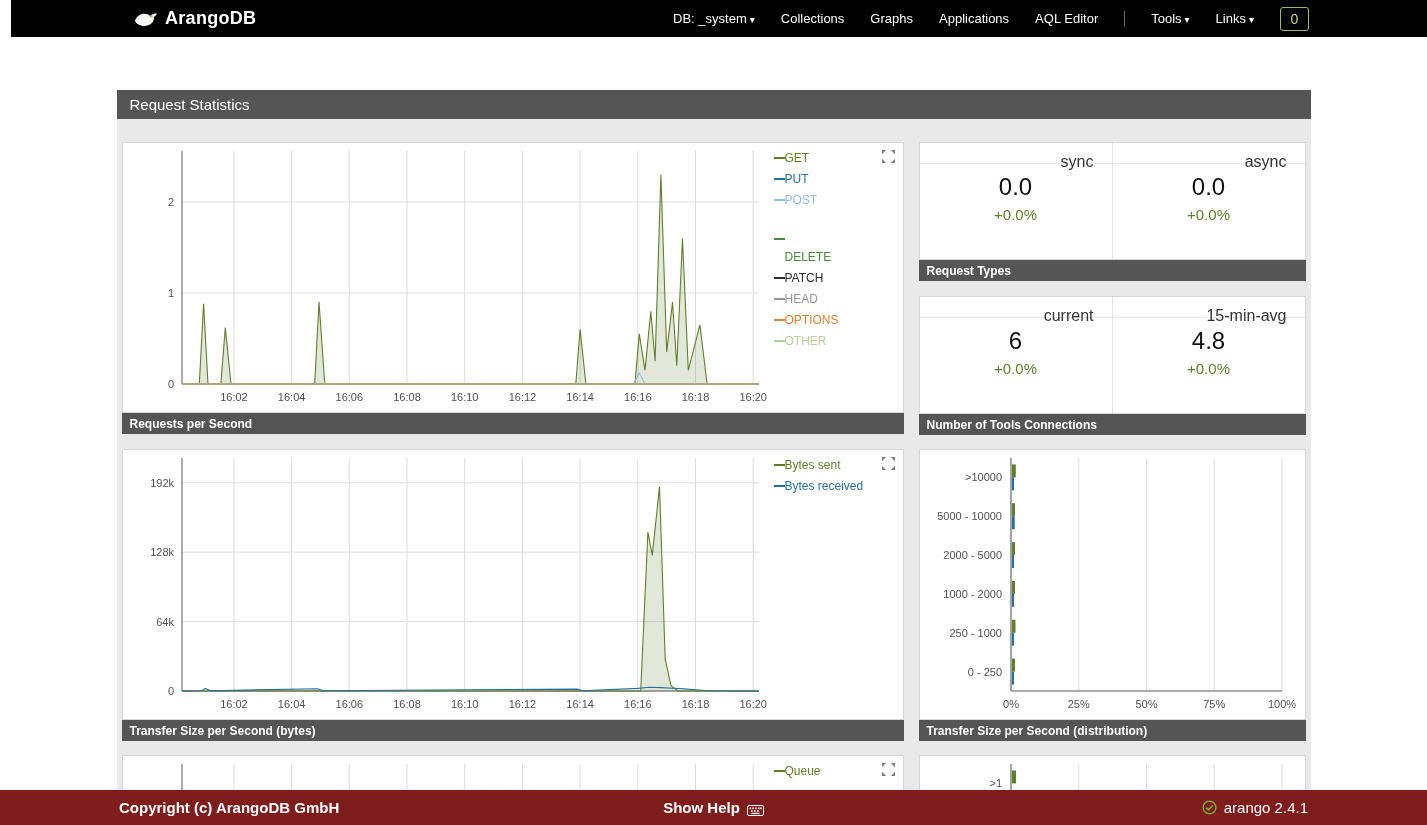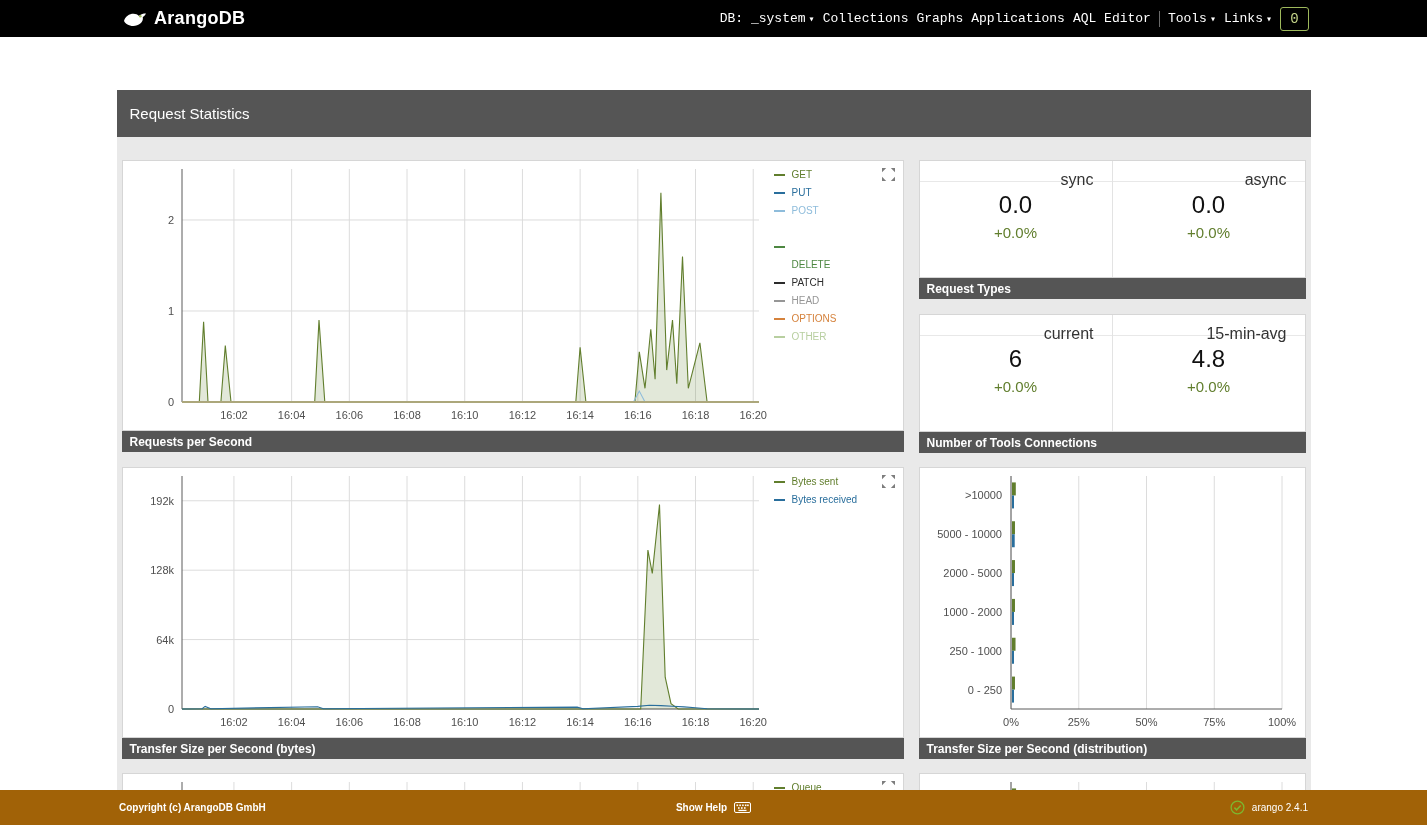--- a/index.html
+++ b/index.html
@@ -1,76 +1,76 @@
 <!DOCTYPE html>
 <html><head>
 <meta charset="utf-8">
 <style>
   * { margin:0; padding:0; box-sizing:border-box; }
   html,body { width:1427px; height:825px; overflow:hidden; background:#fff;
     font-family:"Liberation Sans", sans-serif; }
 
   
   .navbar { height:37px; background:#000; display:flex; align-items:center;
-    padding:0 118px 0 122px; color:#fff; }
+    padding:0 118px 0 122px; color:#fff;margin-left:11px; }
   .brand { display:flex; align-items:center; gap:6px; }
   .brand-text { font-size:18px; font-weight:bold; letter-spacing:.3px; }
-  .nav-menu { margin-left:auto; display:flex; align-items:center; gap:8px; font-size:13px;font-family:Liberation Mono, monospace; }
+  .nav-menu { margin-left:auto; display:flex; align-items:center; gap:26px; font-size:13px; }
   .nav-item { color:#fff; cursor:pointer; white-space:nowrap; }
   .caret { font-size:10px; margin-left:3px; color:#fff; }
   .nav-divider { width:1px; height:16px; background:#6a6a6a; }
   .badge { min-width:29px; height:24px; border:1px solid #9eb95c; border-radius:3px;
     color:#c6d68a; font-size:14px; display:flex; align-items:center; justify-content:center;
     padding:0 8px; cursor:pointer; }
 
   
   .dash { width:1194px; margin:53px auto 0; background:#e9e9e9; }
-  .dash-title-bar { height:47px; background:#555; color:#fff; font-size:15px;
+  .dash-title-bar { height:29px; background:#555; color:#fff; font-size:15px;
     display:flex; align-items:center; padding-left:13px; }
   .grid { padding:23px 5px 0; }
   .row { display:flex; gap:15px; margin-bottom:14px; }
   .col-left { width:782px; }
   .col-right { width:387px; }
 
   .chart-box { position:relative; background:#fff; border:1px solid #d6d6d6;
     height:271px; overflow:hidden; }
   .chart-canvas { position:absolute; inset:0; }
   .caption { height:21px; background:#555; color:#fff; font-size:12px; font-weight:bold;
     display:flex; align-items:center; padding-left:8px; }
 
   .legend { position:absolute; left:651px; top:8px; display:flex; flex-direction:column;
     gap:7px; z-index:3; }
-  .legend-item { display:flex; align-items:center; gap:7px; font-size:10px; white-space:nowrap; }
+  .legend-item { display:flex; align-items:center; gap:0; font-size:12px; white-space:nowrap; }
   .legend-dash { width:11px; height:2px; display:inline-block; flex:none; }
 
   .fullscreen { position:absolute; top:7px; right:7px; width:15px; height:15px;
     background:none; border:none; cursor:pointer; padding:0; z-index:4; }
 
   
   .stat-box { background:#fff; border:1px solid #d6d6d6; height:118px; }
   .stat-cols { display:flex; height:100%; }
   .stat-col { flex:1; }
   .stat-col + .stat-col { border-left:1px solid #e3e3e3; }
   .stat-head { height:21px; line-height:38px; text-align:right; padding-right:18px;
     font-size:16px; color:#333; border-bottom:1px solid #e8e8e8; }
   .stat-value { text-align:center; font-size:24px; color:#111; margin-top:9px; }
   .stat-delta { text-align:center; font-size:15px; color:#617e2d; margin-top:5px; }
   .gap15 { height:15px; }
 
   
   svg text.tick { font-family:"Liberation Sans", sans-serif; font-size:11px; fill:#4f4f4f; }
 
   
-  .footer { position:fixed; left:0; bottom:0; width:1427px; height:35px; background:#a16207;
-    color:#fff; display:flex; align-items:center; font-size:10px; z-index:50;
+  .footer { position:fixed; left:0; bottom:0; width:1427px; height:35px; background:#7f1d1d;
+    color:#fff; display:flex; align-items:center; font-size:15px; z-index:50;
     padding:0 119px; }
   .footer-left { font-weight:bold; }
   .footer-center { position:absolute; left:0; right:0; display:flex; justify-content:center;
     align-items:center; gap:7px; font-weight:bold; pointer-events:none; }
-  .footer-center .click { pointer-events:auto; cursor:pointer; display:flex; align-items:center; gap:7px; }
+  .footer-center .click { pointer-events:auto; cursor:pointer; display:flex; align-items:flex-end; gap:7px; }
   .footer-right { margin-left:auto; display:flex; align-items:center; gap:7px; }
 </style>
 </head>
 <body>
 
 <div class="navbar">
   <div class="brand">
     <span style="display:flex;">
       <svg width="26" height="22" viewBox="0 0 26 22">
         <path d="M2,13 C3.5,6 13,3.5 17,8 C19.5,5 24,5.5 24,5.5 C23,8 20.8,9 20.8,9 C22,15.5 14,19.5 8,17.5 C5,16.5 3,15 2,13 Z" fill="#fff"></path>

